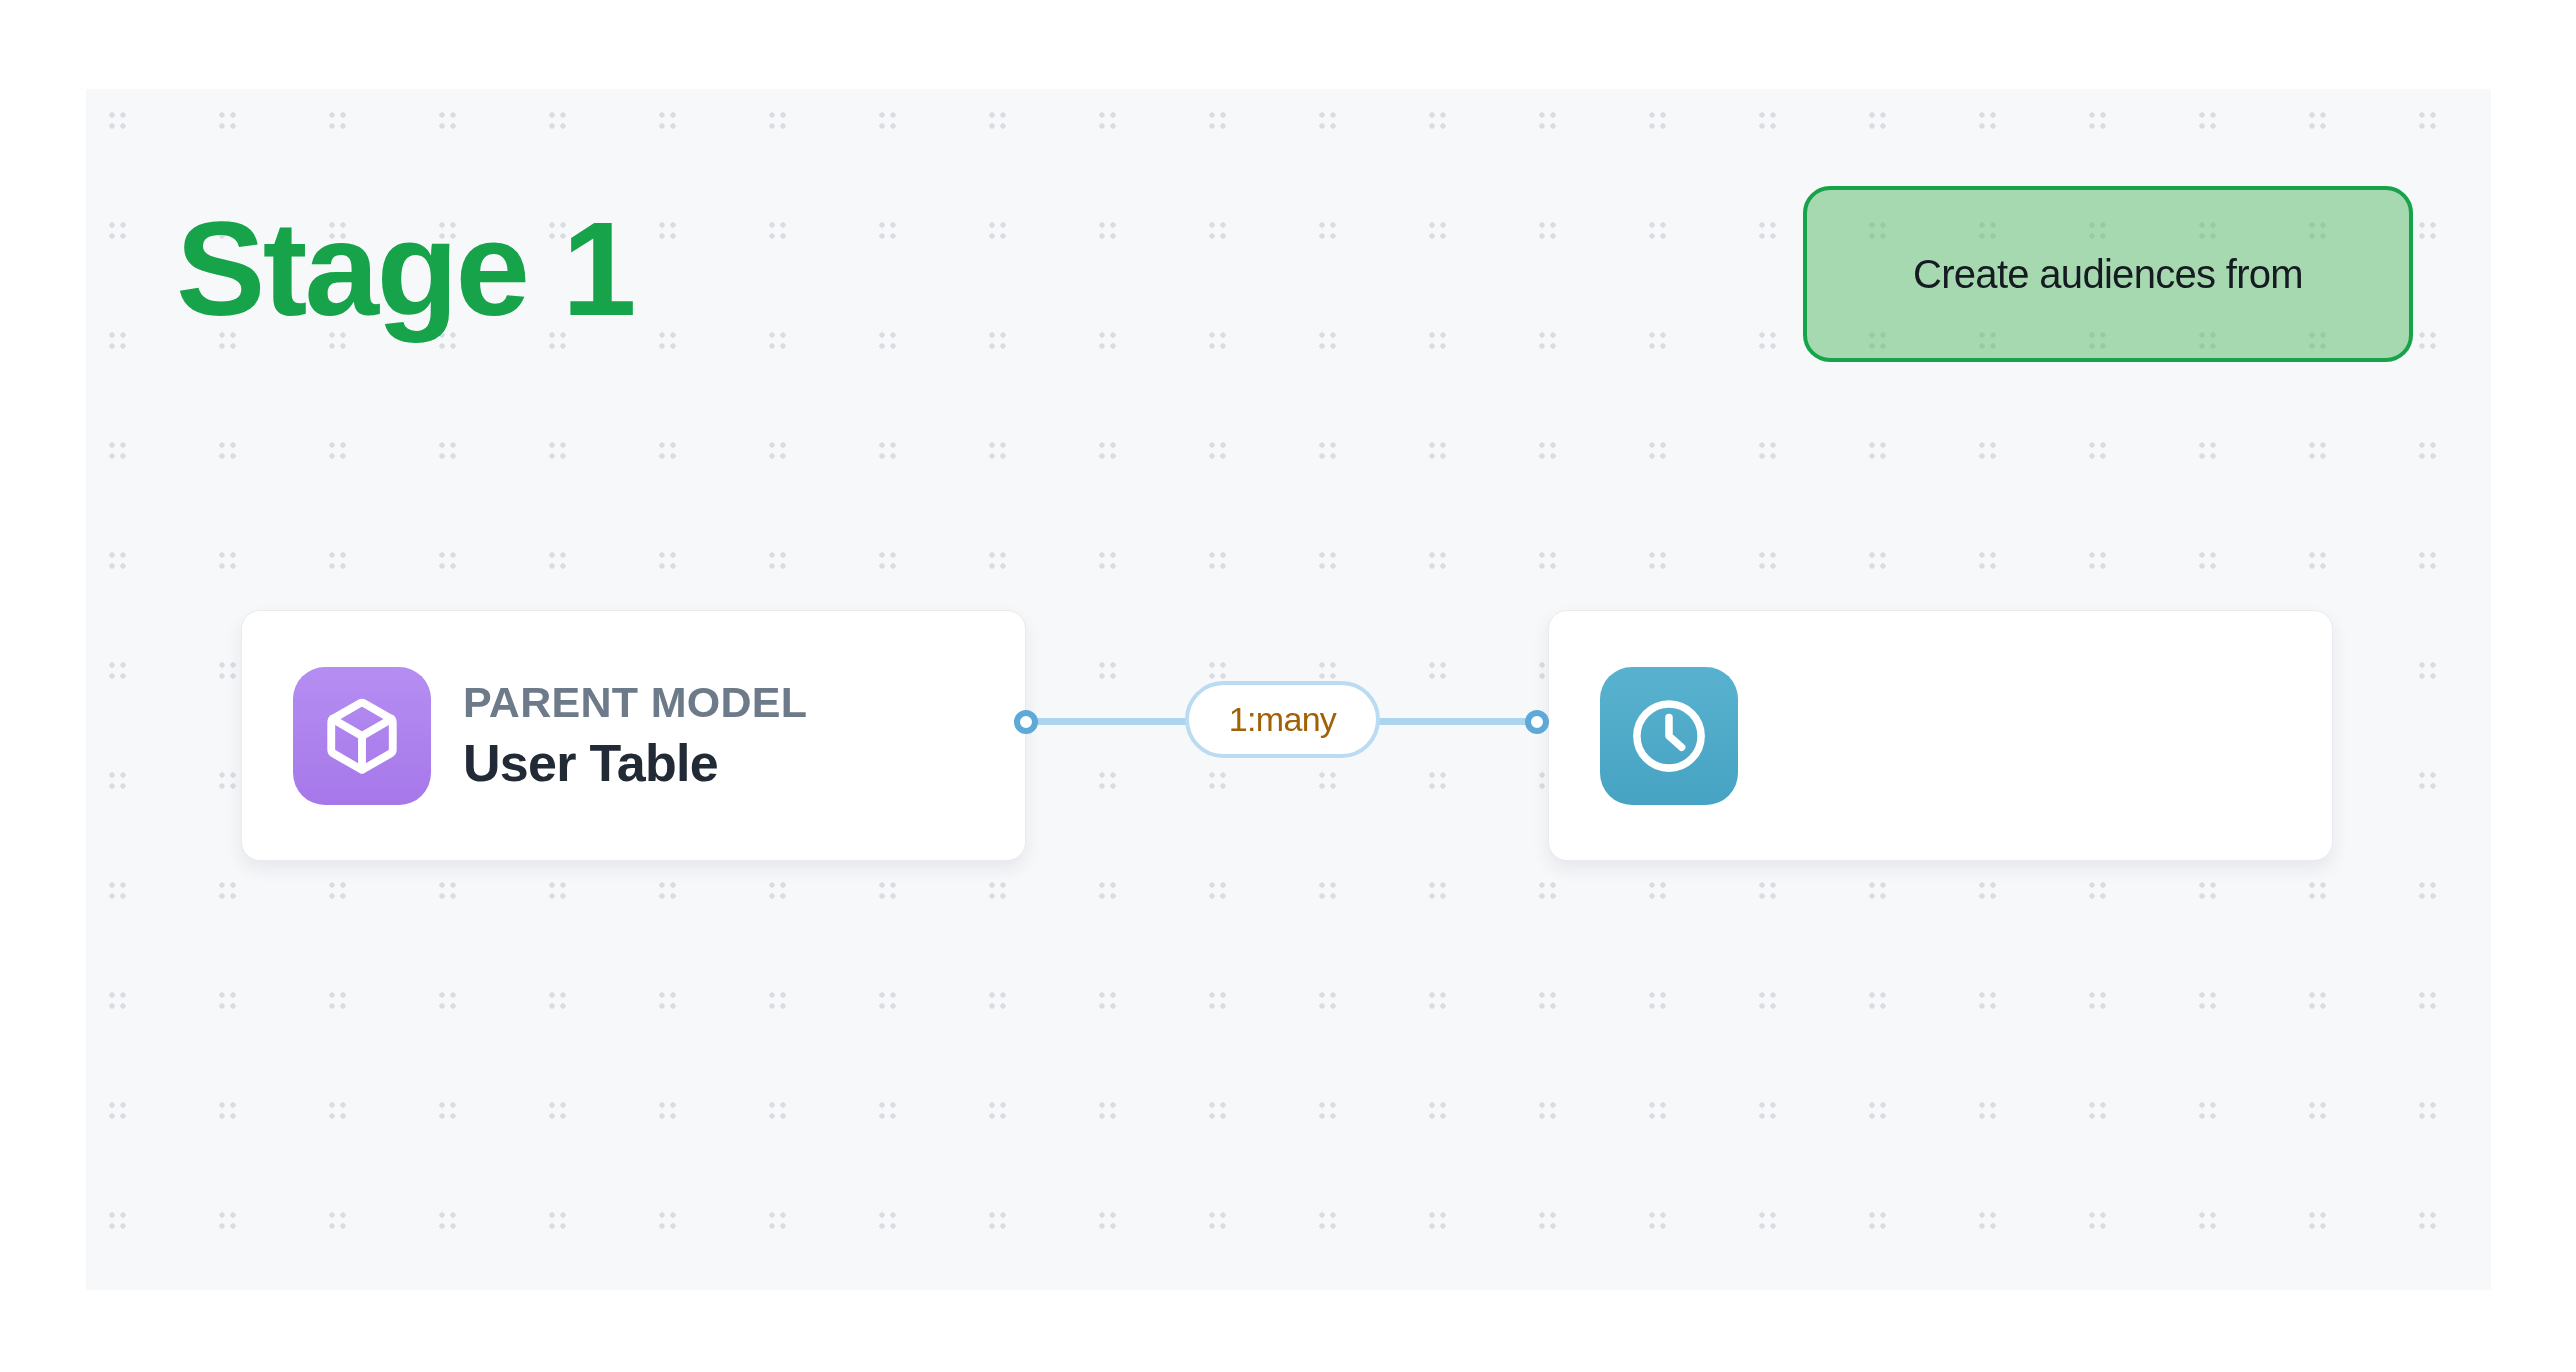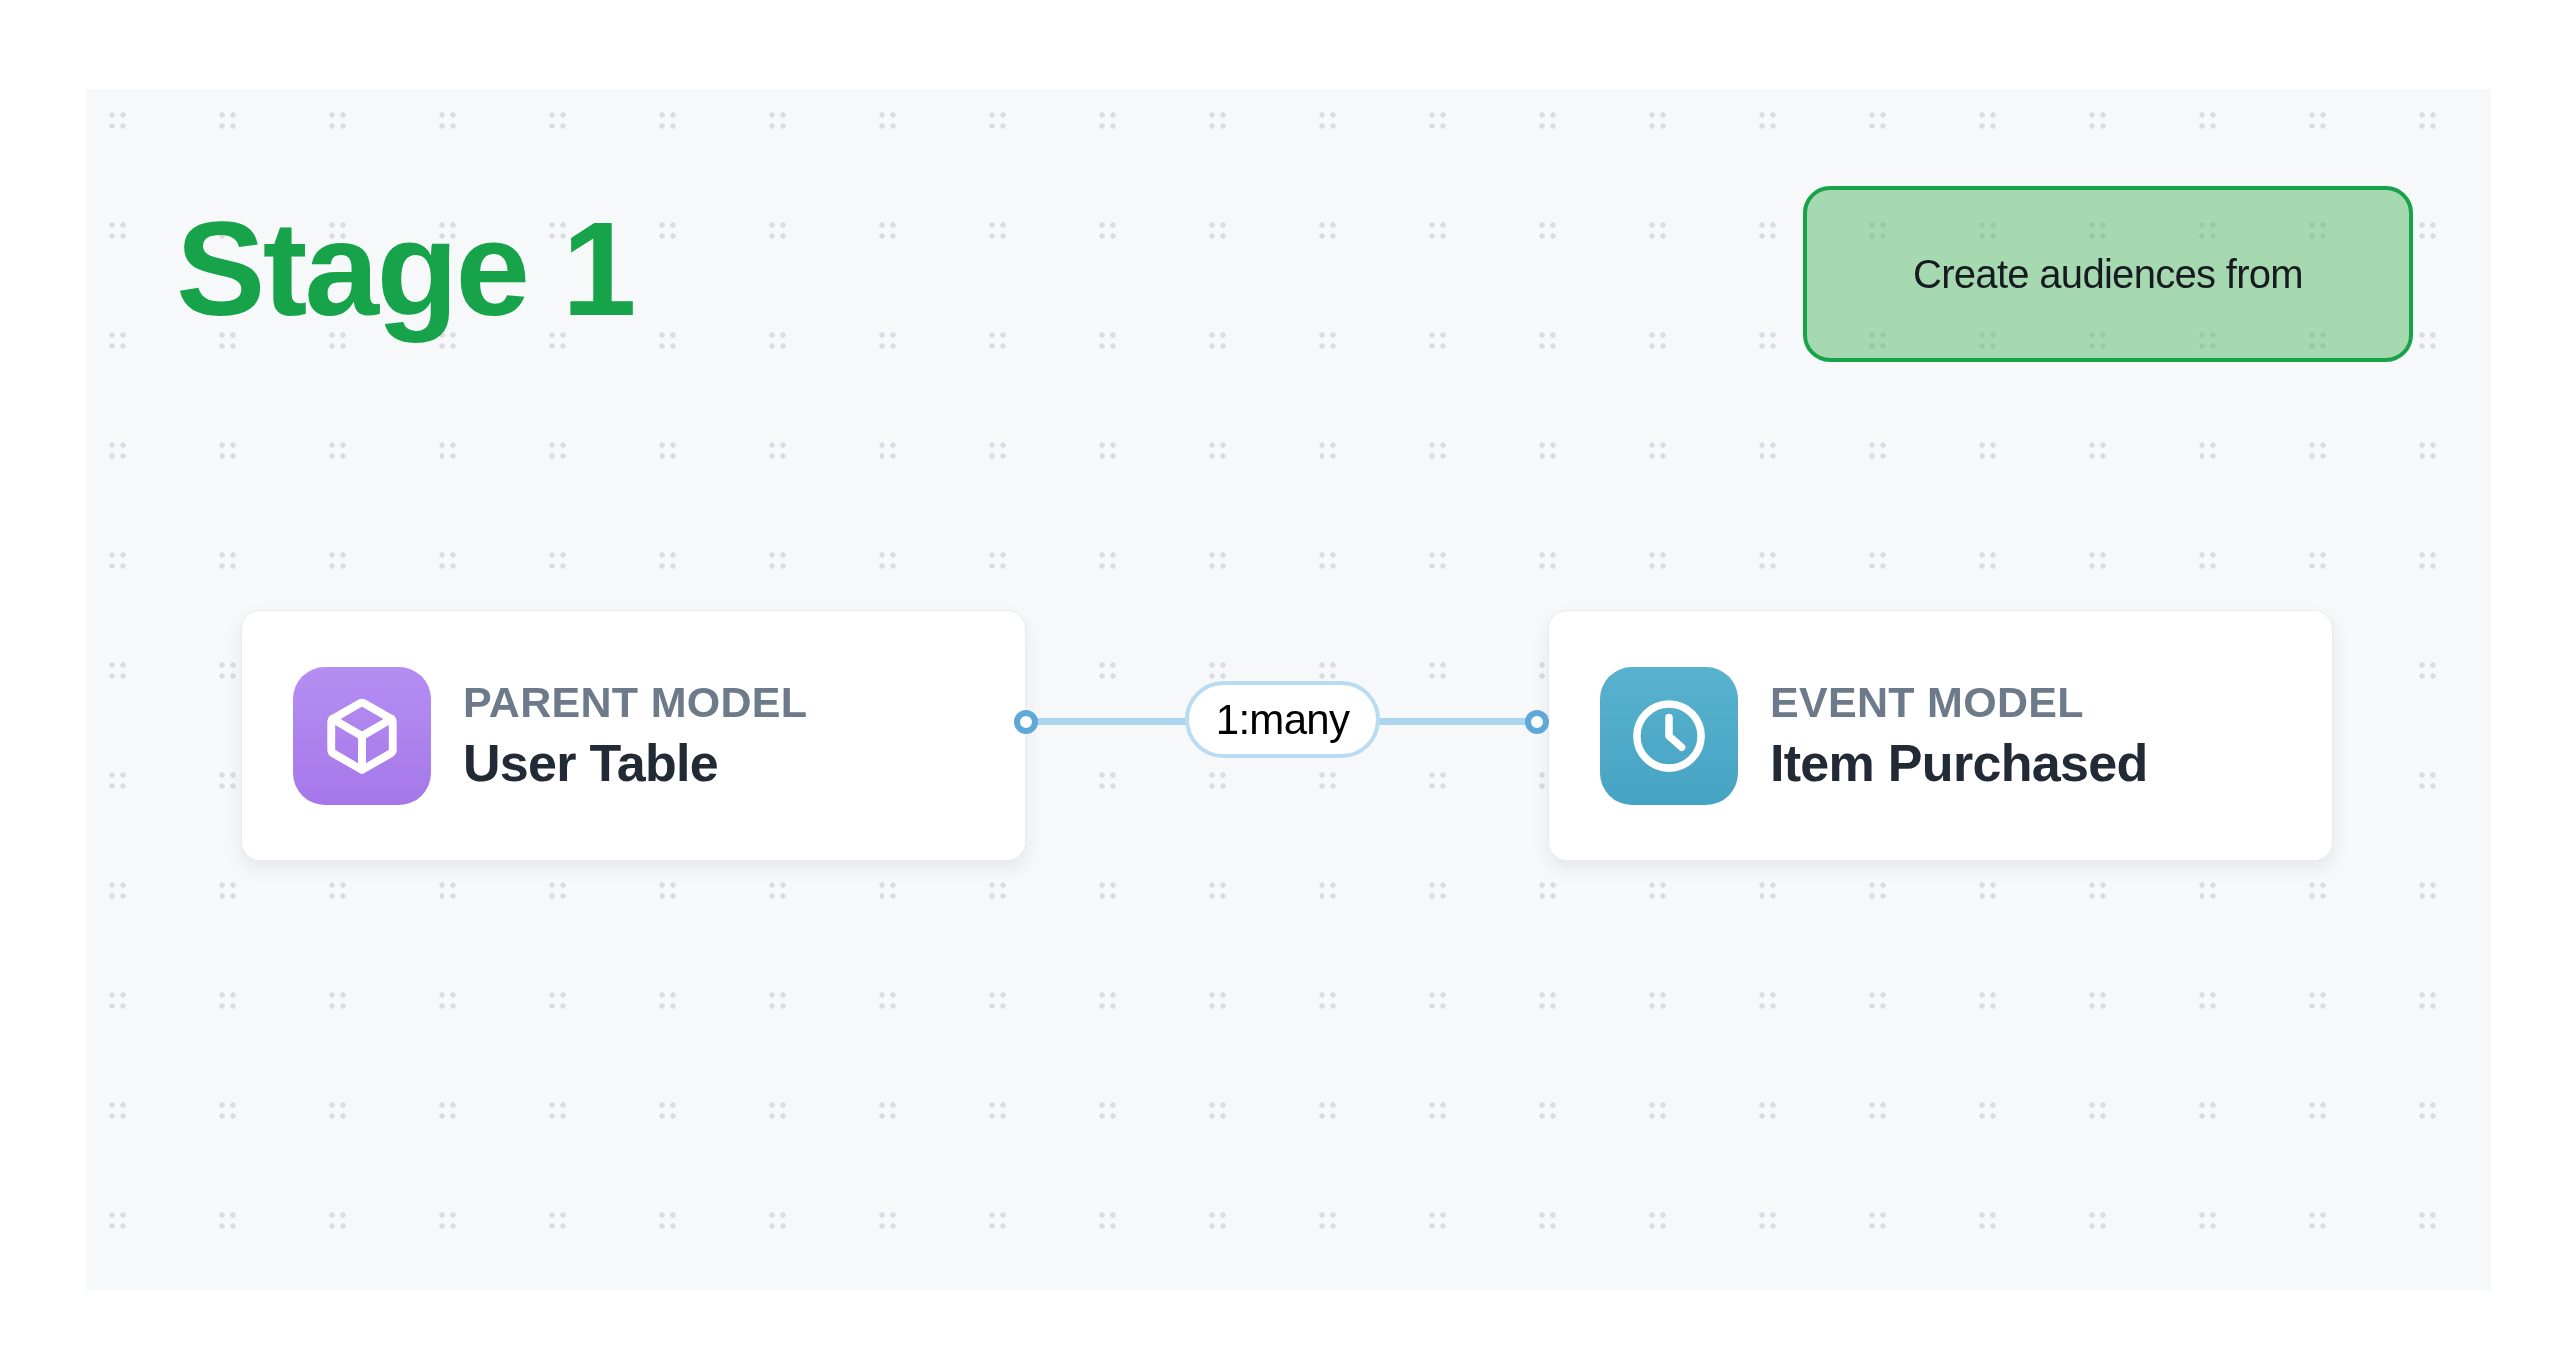--- a/index.html
+++ b/index.html
@@ -93,24 +93,24 @@
     box-sizing: border-box;
     background: #ffffff;
     border: 4px solid #b9dcf2;
     border-radius: 39px;
     display: flex;
     align-items: center;
     justify-content: center;
     z-index: 3;
   }
   .edge-badge span {
-    font-size: 42px;
+    font-size: 34px;
     font-weight: 500;
     letter-spacing: -0.7px;
-    color: #000000;
+    color: #a16207;
   }
 
   
   .node-card {
     position: absolute;
     top: 521px;                      
     width: 785px; height: 251px;
     box-sizing: border-box;
     background: #ffffff;
     border: 1.3px solid #e9ebee;
@@ -189,23 +189,19 @@
     </div>
   </div>
 
   <div class="node-card event">
     <div class="icon-tile teal">
       <svg viewBox="0 0 24 24" fill="none" stroke="#ffffff" stroke-width="2.2" stroke-linecap="round" stroke-linejoin="round">
         <circle cx="12" cy="12" r="9.4"></circle>
         <polyline points="12 6.6 12 12 15.7 15.3"></polyline>
       </svg>
     </div>
-    <div class="node-text">
-      <div class="node-kind">EVENT MODEL</div>
-      <div class="node-title">Item Purchased</div>
-    </div>
   </div>
 
   <div class="edge-handle left"></div>
   <div class="edge-handle right"></div>
 
 </div>
 
 
 </body></html>

